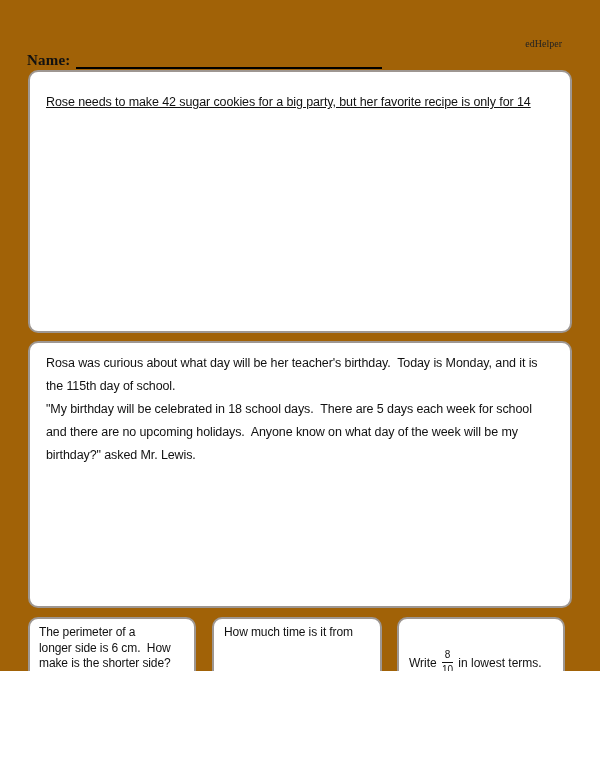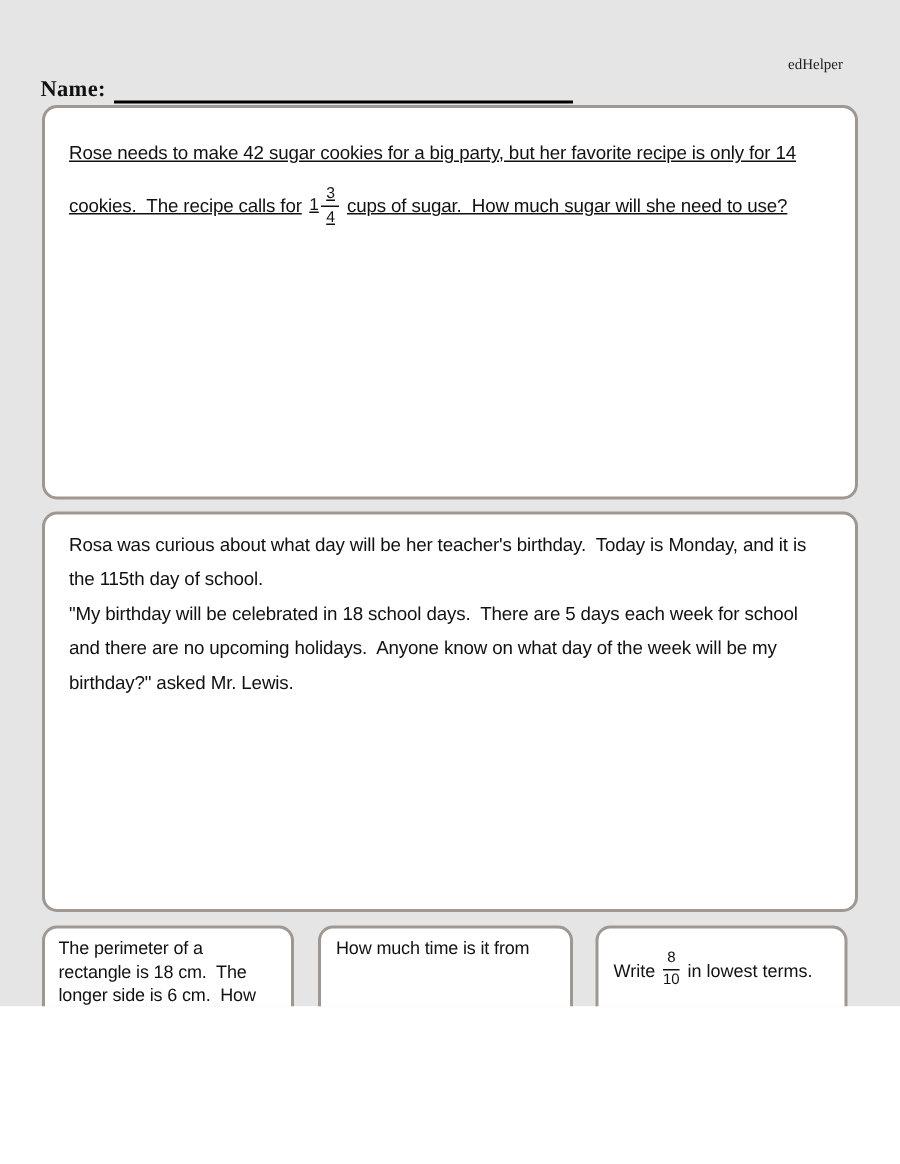--- a/index.html
+++ b/index.html
@@ -1,20 +1,20 @@
 <!DOCTYPE html>
 <html><head>
 <meta charset="utf-8">
 <style>
   html, body { margin: 0; padding: 0; background: #ffffff; }
   .page {
     position: relative;
     width: 600px;
     height: 671px;
-    background: #e5e5e5;
+    background: #a16207;
     overflow: hidden;
     font-family: "Liberation Sans", sans-serif;
     color: #111111;
   }
   .brand {
     position: absolute;
     top: 38px;
     right: 38px;
     font-family: "Liberation Serif", serif;
     font-size: 10px;
@@ -71,61 +71,49 @@
   .frac {
     display: inline-flex;
     flex-direction: column;
     align-items: center;
     font-size: 10.5px;
     line-height: 1.2;
     letter-spacing: 0;
   }
   .frac .num { border-bottom: 1.3px solid #111111; padding: 0 3px 1px; }
   .frac .den { padding-top: 1px; }
-  .boxC .frac-line { margin-top: 0; font-size: 12px; }
+  .boxC .frac-line { margin-top: 16px; font-size: 12px; }
   .boxC .frac { margin: 0 5px; font-size: 10px; }
 </style>
 </head>
 <body>
 
 <div class="page">
 
   <div class="brand">edHelper</div>
 
   <div class="name-row">
     <span class="name-label">Name:</span>
     <span class="name-line"></span>
   </div>
 
   <div class="box box1 ptext">
     <div class="line">Rose needs to make 42 sugar cookies for a big party, but her favorite recipe is only for 14</div>
-    <div class="frac-line">
-      <span>cookies.  The recipe calls for</span>
-      <span class="mixed">
-        <span class="whole">1</span>
-        <span class="frac">
-          <span class="num">3</span>
-          <span class="den">4</span>
-        </span>
-      </span>
-      <span>cups of sugar.  How much sugar will she need to use?</span>
-    </div>
   </div>
 
   <div class="box box2 ptext">
     <div class="line">Rosa was curious about what day will be her teacher's birthday.  Today is Monday, and it is</div>
     <div class="line">the 115th day of school.</div>
     <div class="line">"My birthday will be celebrated in 18 school days.  There are 5 days each week for school</div>
     <div class="line">and there are no upcoming holidays.  Anyone know on what day of the week will be my</div>
     <div class="line">birthday?" asked Mr. Lewis.</div>
   </div>
 
   <div class="box boxA small-text">
     <div class="line">The perimeter of a</div>
-    <div class="line">rectangle is 18 cm.  The</div>
     <div class="line">longer side is 6 cm.  How</div>
     <div class="line">make is the shorter side?</div>
   </div>
 
   <div class="box boxB small-text">
     <div class="line">How much time is it from</div>
   </div>
 
   <div class="box boxC small-text">
     <div class="frac-line">

